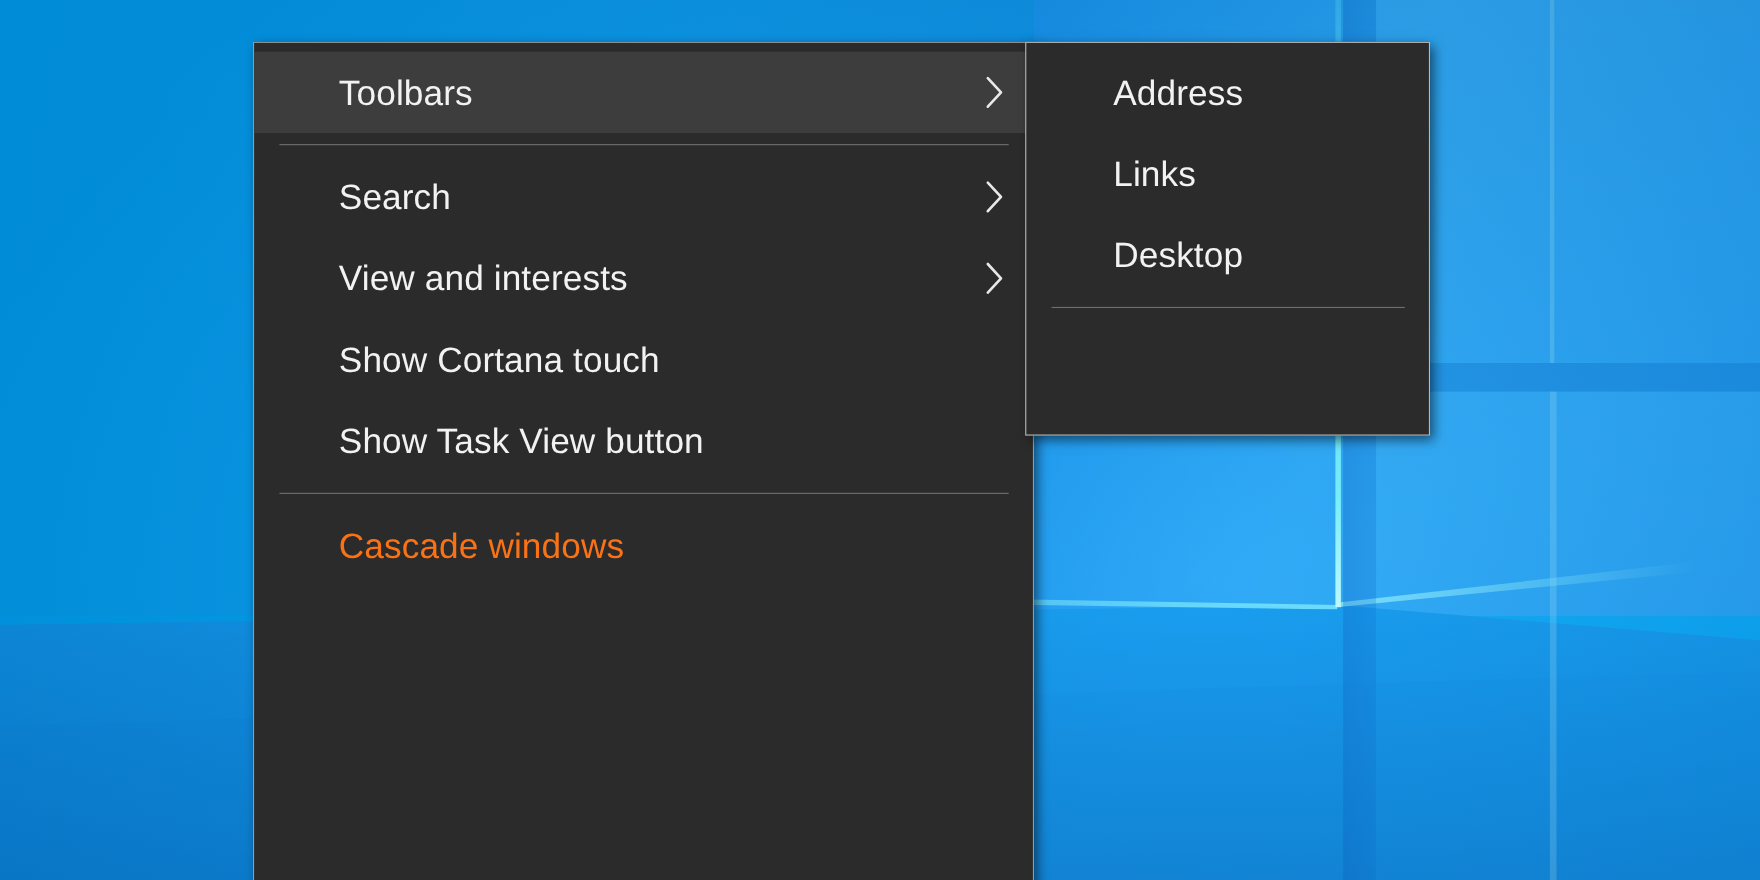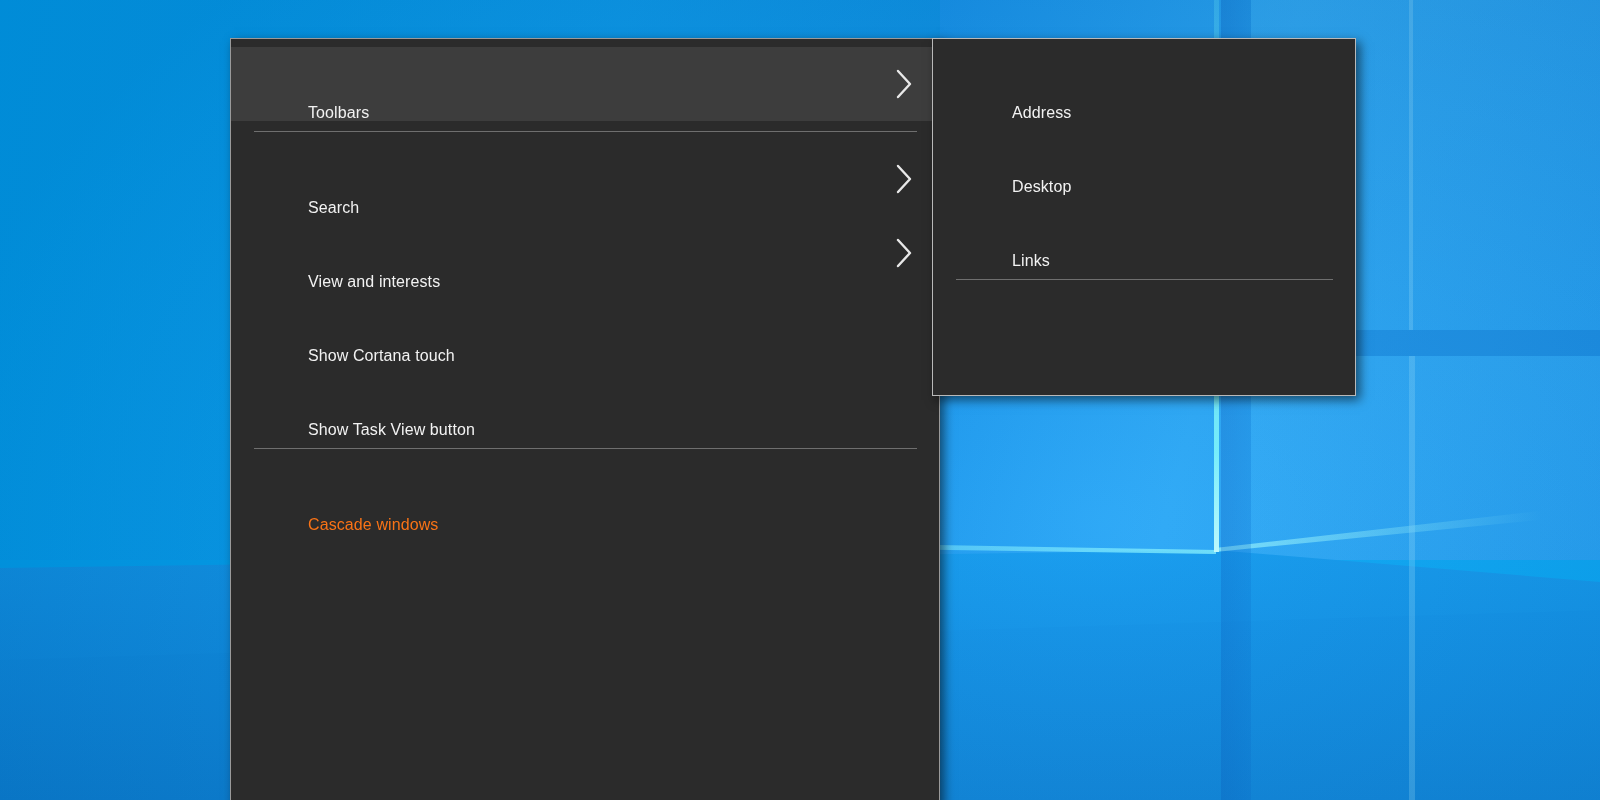--- a/index.html
+++ b/index.html
@@ -120,34 +120,34 @@
   #main-menu {
     left: 230px;
     top: 38px;
     width: 710px;
     height: 768px;
     padding-top: 8px;
   }
   #sub-menu {
     left: 932px;
     top: 38px;
-    width: 424px;
+    width: 368px;
     height: 358px;
     padding-top: 8px;
     border: 1px solid #b9b9b9;
   }
 
   .menu-item {
     position: relative;
     display: flex;
-    align-items: flex-end;
+    align-items: center;
     height: 74px;
     padding: 0 0 0 77px;
     color: #f2f2f2;
-    font-size: 16px;
+    font-size: 32px;
     line-height: 1;
     letter-spacing: 0.1px;
     white-space: nowrap;
     box-sizing: border-box;
   }
   #main-menu .menu-item { padding-left: 77px; }
   #sub-menu .menu-item  { padding-left: 79px; }
 
   .menu-item.highlight {
     background: #3d3d3d;
@@ -244,23 +244,23 @@
 
 </div>
 
 <div class="menu" id="sub-menu">
 
   <div class="menu-item">
     <span>Address</span>
   </div>
 
   <div class="menu-item">
+    <span>Links</span>
+  </div>
+
+  <div class="menu-item">
     <span>Desktop</span>
   </div>
 
-  <div class="menu-item">
-    <span>Links</span>
-  </div>
-
   <div class="separator"></div>
 
 
 </div>
 
 </body></html>

